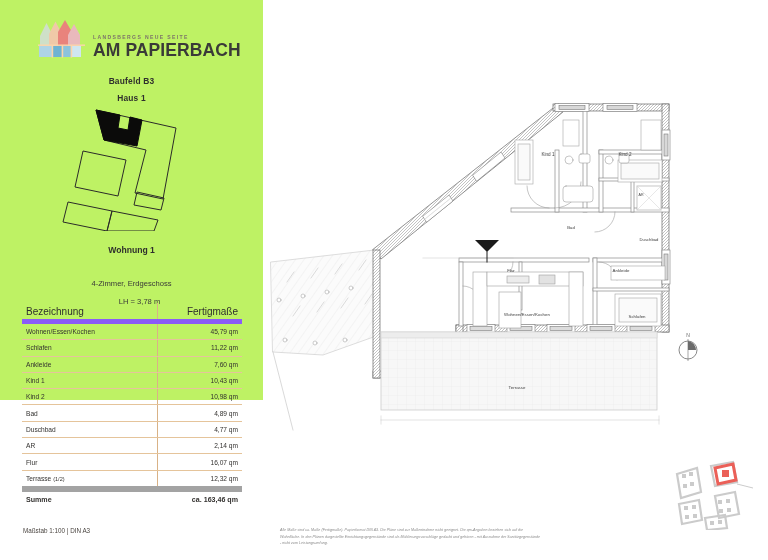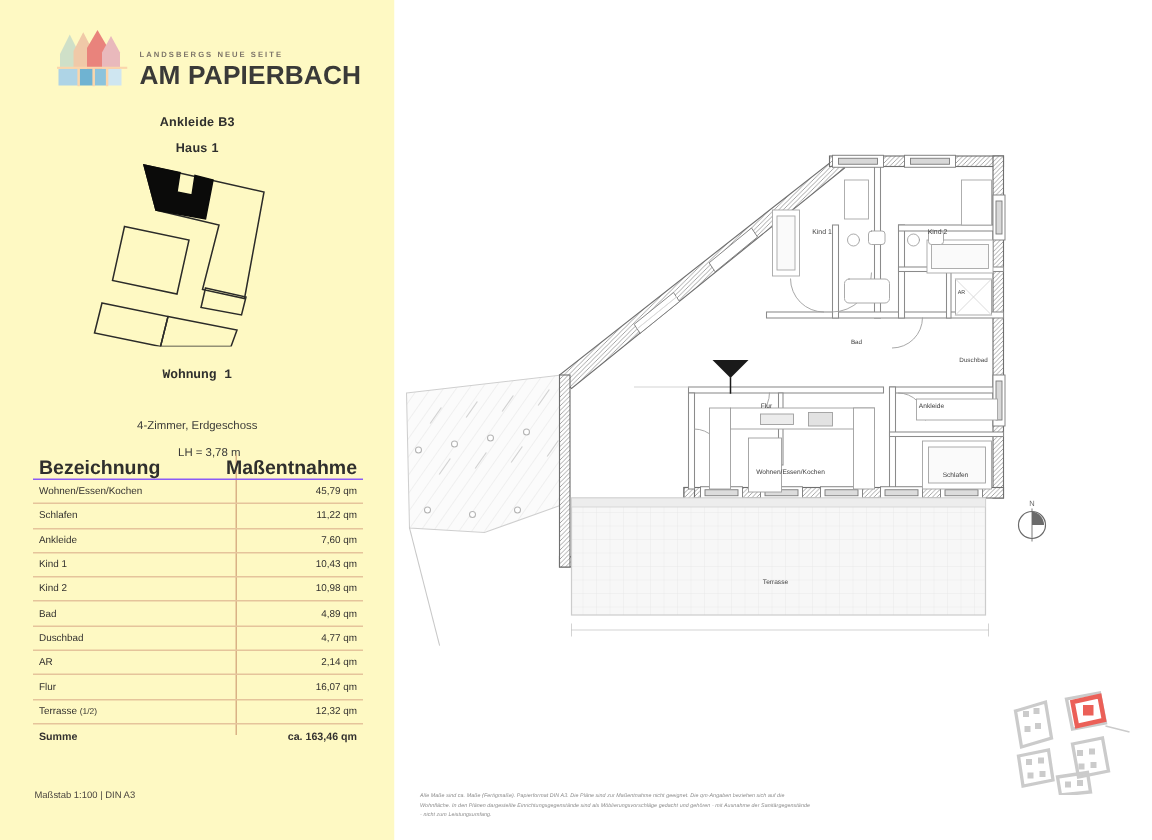--- a/index.html
+++ b/index.html
@@ -9,22 +9,22 @@
     font-family:"Liberation Sans", sans-serif;
     overflow:hidden;
     position:relative;
   }
   #page{
     position:absolute;inset:0;
     display:flex;
   }
   
   #left{
-    width:263px;height:560px;
-    background:#fef9c3;
+    width:263px;height:400px;
+    background:#bef264;
     position:relative;
     flex:0 0 263px;
   }
   .logo-wrap{
     position:absolute;left:38px;top:20px;
     display:flex;align-items:flex-end;
   }
   .logo-mark{width:47px;height:40px;position:relative;}
   .logo-text{margin-left:8px;padding-bottom:1px;}
   .logo-tag{
@@ -41,42 +41,42 @@
   }
   .hdr-line1{font-size:8.4px;font-weight:bold;color:#2f2f2d;letter-spacing:.2px;}
   .hdr-line2{font-size:8.4px;font-weight:bold;color:#2f2f2d;margin-top:7px;letter-spacing:.2px;}
 
   .siteplan{
     position:absolute;left:58px;top:106px;width:148px;height:125px;
   }
   .unit-block{
     position:absolute;left:0;right:0;top:245px;text-align:center;
   }
-  .unit-title{font-size:8.6px;font-weight:bold;color:#2f2f2d;font-family:Liberation Mono, monospace;}
+  .unit-title{font-size:8.6px;font-weight:bold;color:#2f2f2d;}
   .unit-sub{font-size:7.6px;color:#3a3a38;margin-top:24px;}
   .unit-lh{font-size:7.6px;color:#3a3a38;margin-top:9px;padding-left:16px;}
 
   
   #tbl{
     position:absolute;left:22px;top:303px;width:220px;
     border-collapse:collapse;
   }
   #tbl td,#tbl th{
     padding:0;
     font-size:6.6px;color:#33312f;
     height:15.3px;vertical-align:middle;
   }
   #tbl .c-name{text-align:left;padding-left:4px;}
   #tbl .c-val{text-align:right;padding-right:4px;}
   #tbl thead th{
-    font-size:13px;font-weight:bold;color:#2f2f2d;height:16px;
-    border-bottom:1px solid #8b5cf6;
+    font-size:10px;font-weight:normal;color:#2f2f2d;height:16px;
+    border-bottom:5px solid #8b5cf6;
   }
   #tbl tbody tr{border-bottom:1px solid #e5c49b;}
-  #tbl tbody tr.sum{border-bottom:none;border-top:1px solid #a3a3a3;}
+  #tbl tbody tr.sum{border-bottom:none;border-top:6px solid #a3a3a3;}
   #tbl tbody tr.sum td{font-weight:bold;font-size:7.1px;height:17px;}
   .vline{
     position:absolute;left:157px;top:303px;width:1px;height:187px;
     background:#d9b286;
   }
   .scale-note{
     position:absolute;left:23px;top:527px;
     font-size:6.3px;color:#4a4540;
   }
   .terr-sub{font-size:5.6px;}
@@ -126,21 +126,21 @@
           </g>
         </svg>
       </div>
       <div class="logo-text">
         <div class="logo-tag">LANDSBERGS NEUE SEITE</div>
         <div class="logo-name">AM PAPIERBACH</div>
       </div>
     </div>
 
     <div class="hdr-block">
-      <div class="hdr-line1">Ankleide B3</div>
+      <div class="hdr-line1">Baufeld B3</div>
       <div class="hdr-line2">Haus 1</div>
     </div>
 
     <div class="siteplan">
       <svg width="148" height="125" viewBox="0 0 148 125">
         <g fill="none" stroke="#2b2b29" stroke-width="1">
           <polygon points="38,4 118,22 105,93 77,87 88,44 46,34"></polygon>
           <polygon points="25,45 68,54 60,90 17,81"></polygon>
           <polygon points="10,96 54,105 49,125 5,116"></polygon>
           <polygon points="54,105 100,114 96,125 49,125"></polygon>
@@ -155,21 +155,21 @@
       <div class="unit-sub">4-Zimmer, Erdgeschoss</div>
       <div class="unit-lh">LH = 3,78 m</div>
     </div>
 
     <div class="vline"></div>
 
     <table id="tbl">
       <thead>
         <tr>
           <th class="c-name">Bezeichnung</th>
-          <th class="c-val">Maßentnahme</th>
+          <th class="c-val">Fertigmaße</th>
         </tr>
       </thead>
       <tbody>
         <tr>
           <td class="c-name">Wohnen/Essen/Kochen</td>
           <td class="c-val">45,79 qm</td>
         </tr>
         <tr>
           <td class="c-name">Schlafen</td>
           <td class="c-val">11,22 qm</td>

